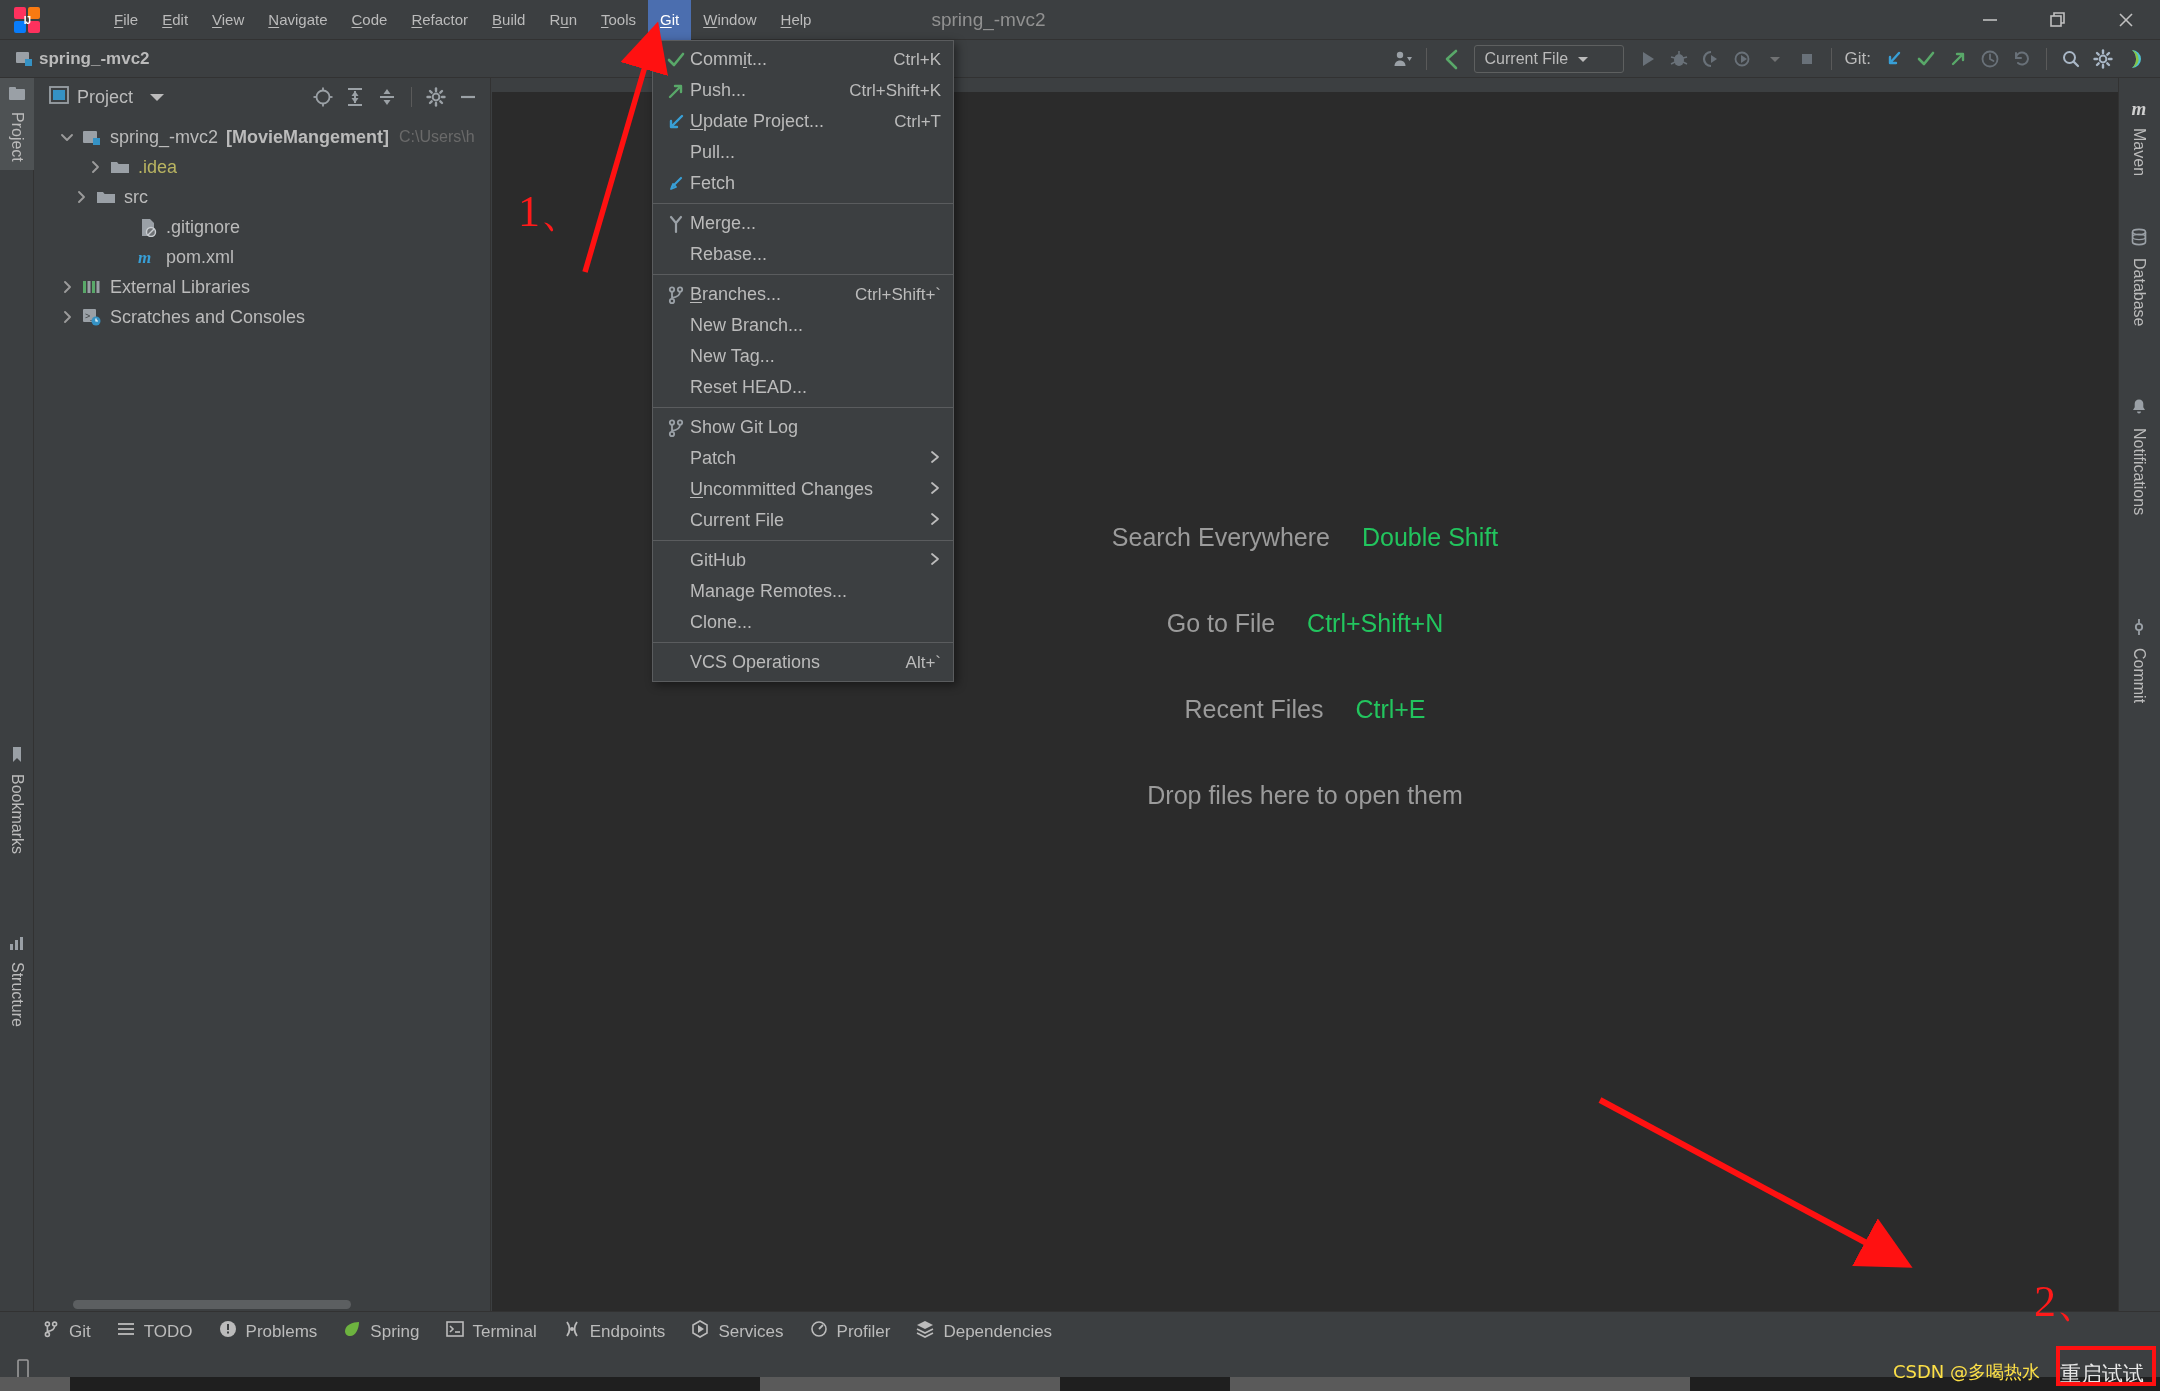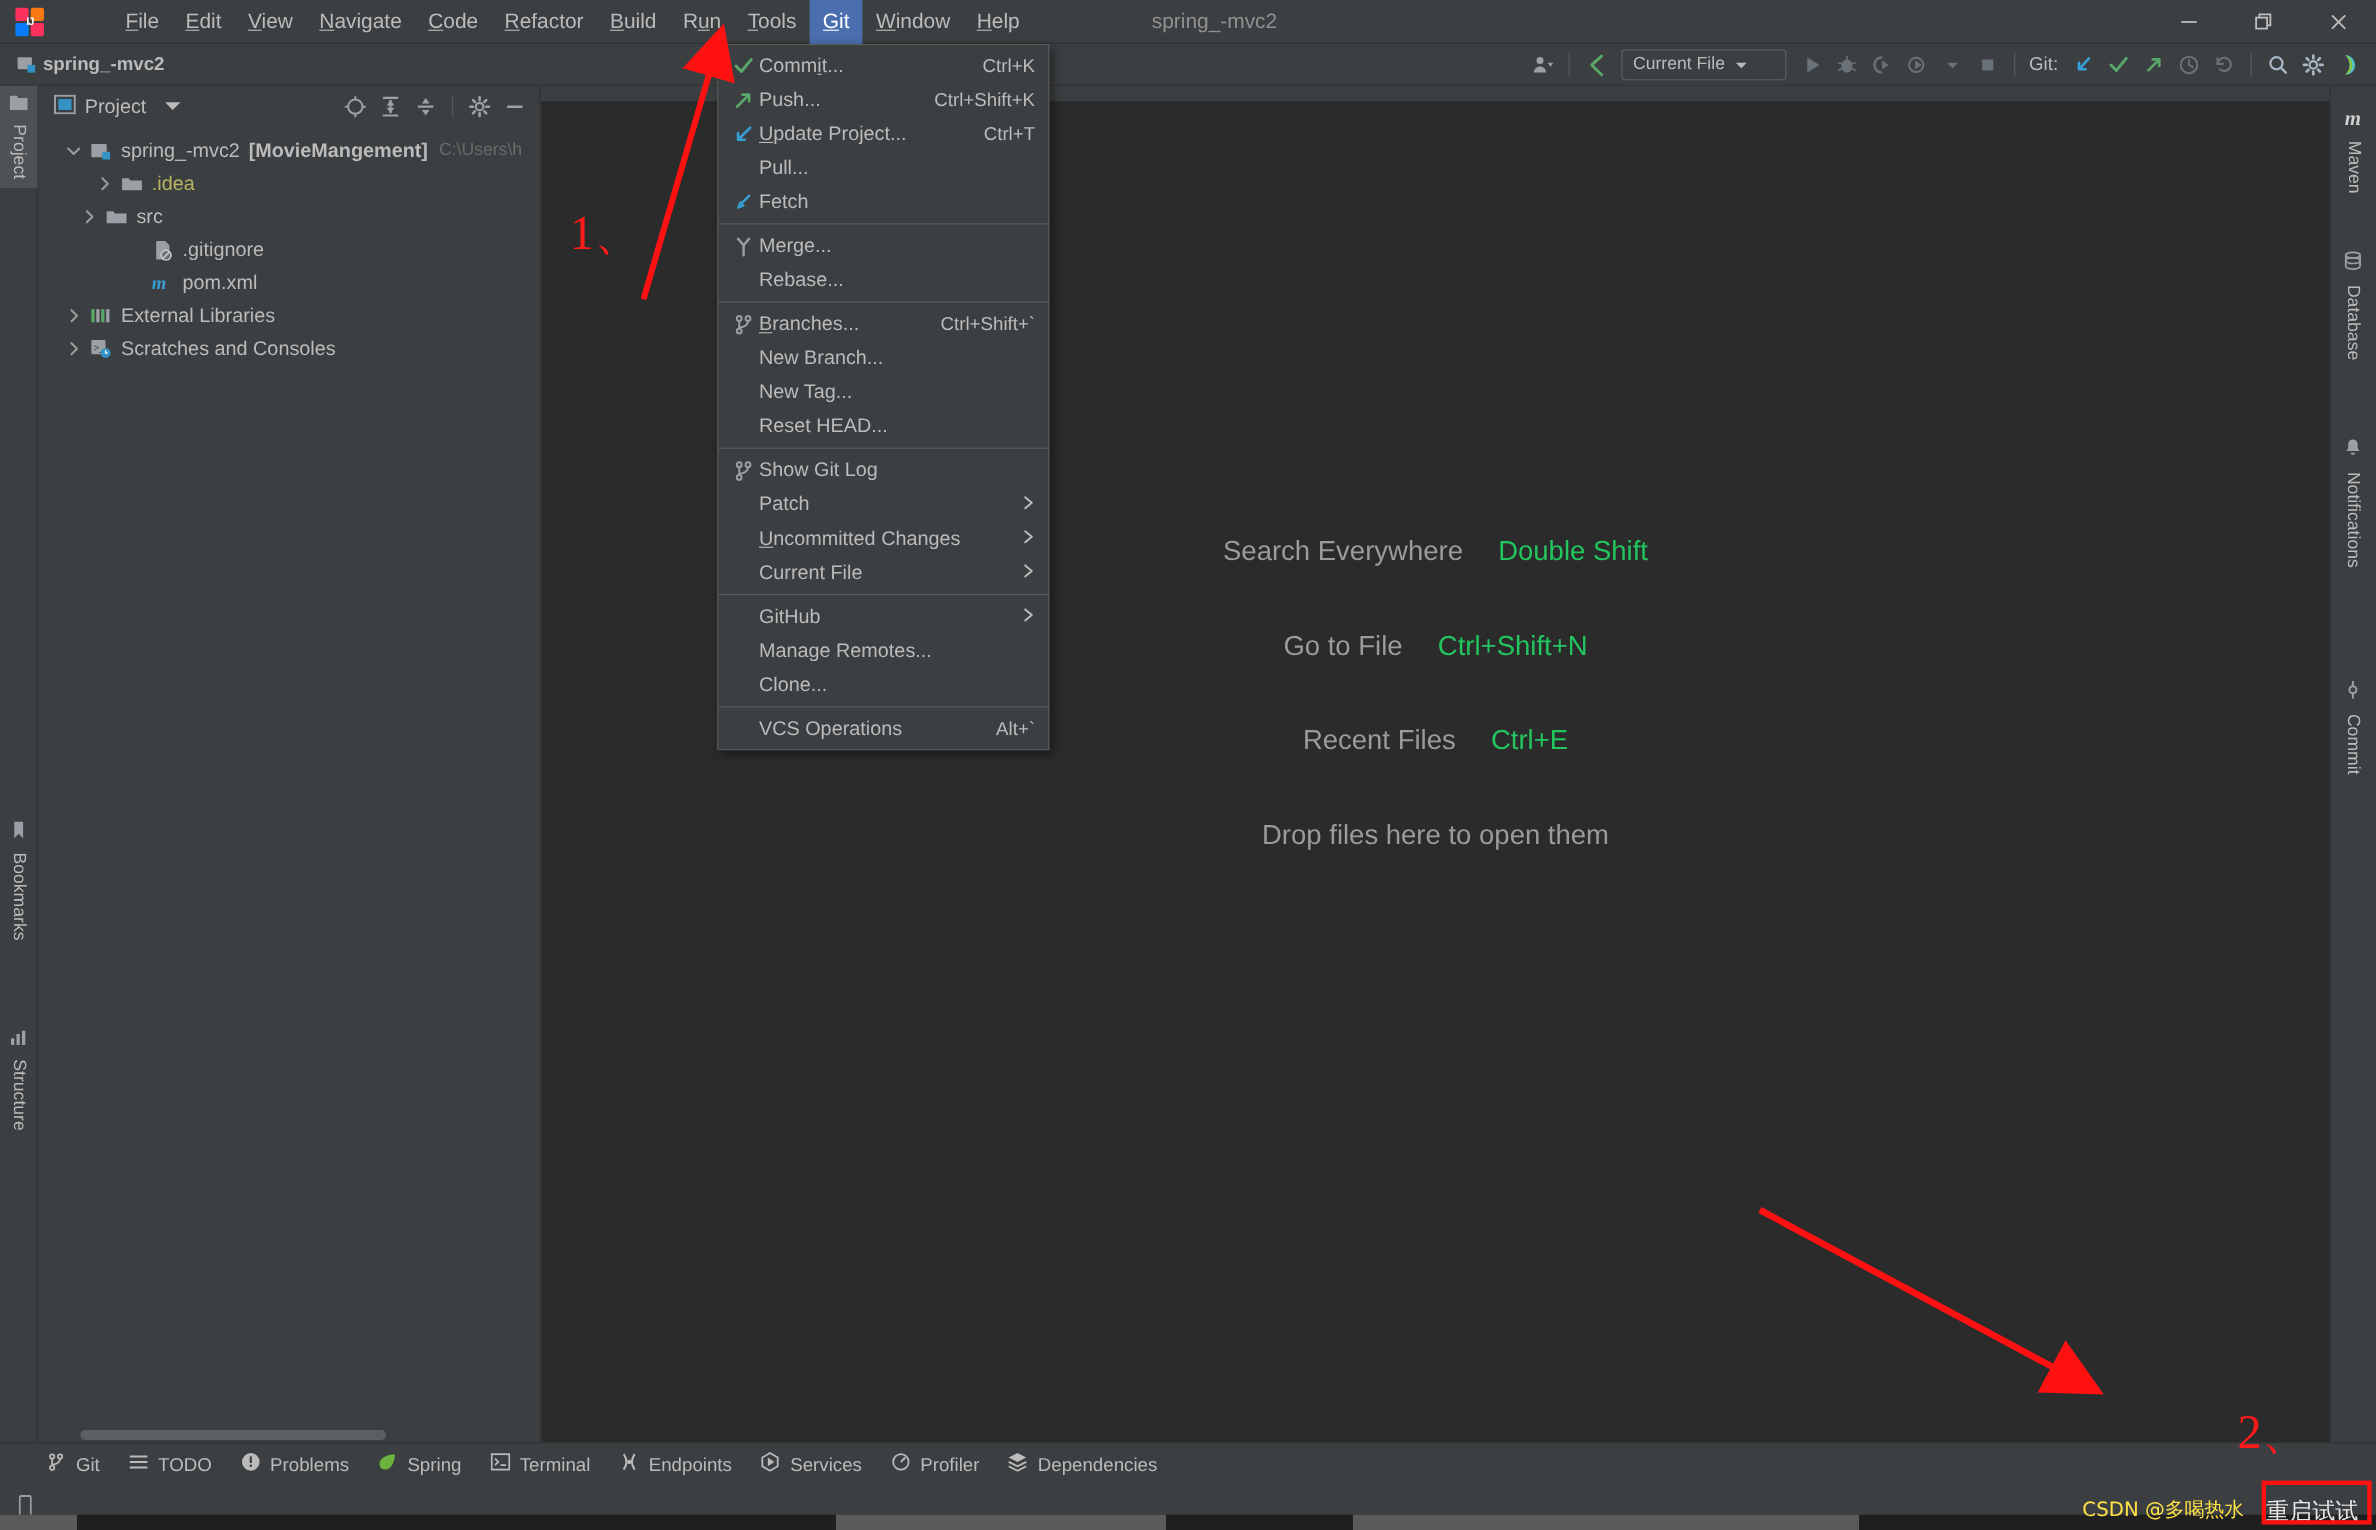--- a/index.html
+++ b/index.html
@@ -35,21 +35,21 @@
   .ij-logo .s3 { left:0; bottom:0; width:12px; height:12px; background:#087cfa; }
   .ij-logo .s4 { right:0; bottom:0; width:12px; height:12px; background:#fe315d; }
   .ij-logo .ijtxt {
     position:absolute; left:50%; top:50%; transform:translate(-50%,-50%);
     font-size:10px; color:#fff; font-weight:bold; letter-spacing:-1px;
     font-family:"Liberation Sans",sans-serif; z-index:2;
   }
   .menubar { display: flex; align-items: center; height: 40px; }
   .menu-item {
     padding: 0 12px; height: 40px; line-height: 40px;
-    font-size: 19px; color: #bbbbbb; cursor: default;
+    font-size: 15px; color: #bbbbbb; cursor: default;
     white-space: nowrap;
   }
   .menu-item u { text-decoration: underline; text-underline-offset: 2px; }
   .menu-item.active { background: #4b6eaf; color: #ffffff; }
   .win-title {
     margin-left: 60px; font-size: 19px; color: #919191; white-space: nowrap;
   }
   .win-ctrls {
     position: absolute; right: 0; top: 0; height: 40px;
     display: flex; align-items: center;
@@ -152,21 +152,21 @@
     position: absolute; left: 492px; top: 92px;
     width: 1626px; height: 1229px;
     background: #2b2b2b;
   }
   .hints {
     position: absolute; left: 0; top: 395px;
     width: 100%;
   }
   .hint-row {
     display: flex; align-items: baseline; justify-content: center;
-    gap: 32px; margin-bottom: 57px; white-space: nowrap;
+    gap: 32px; margin-bottom: 57px; white-space: nowrap; margin-top: 36px;
   }
   .hint-label { font-size: 25px; color: #9b9b9b; }
   .hint-key { font-size: 25px; color: #22c55e; }
   .hint-drop { font-size: 25px; color: #9b9b9b; text-align: center; }
 
   
   .stripe-right {
     position: absolute; right: 0; top: 78px;
     width: 42px; height: 1243px;
     background: #3c3f41; border-left: 1px solid #323232;

